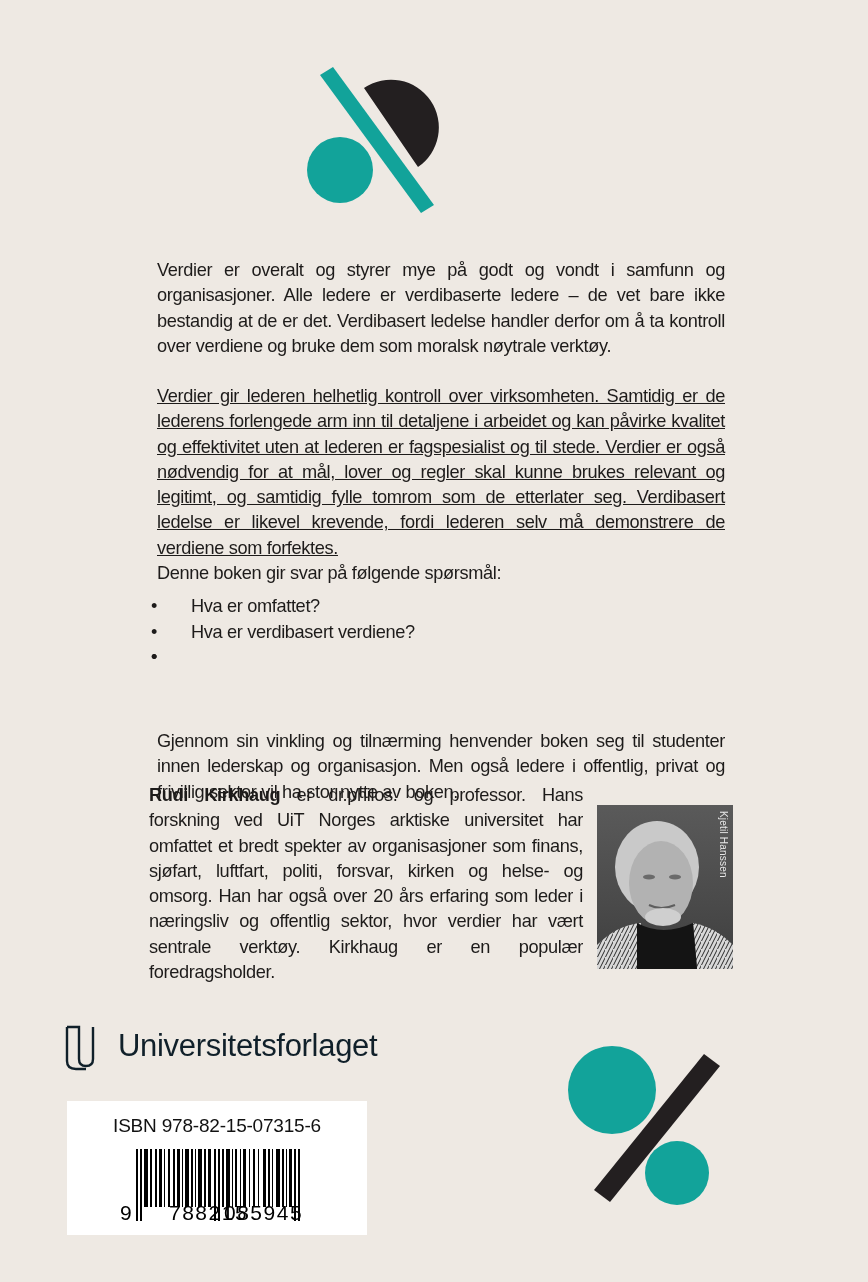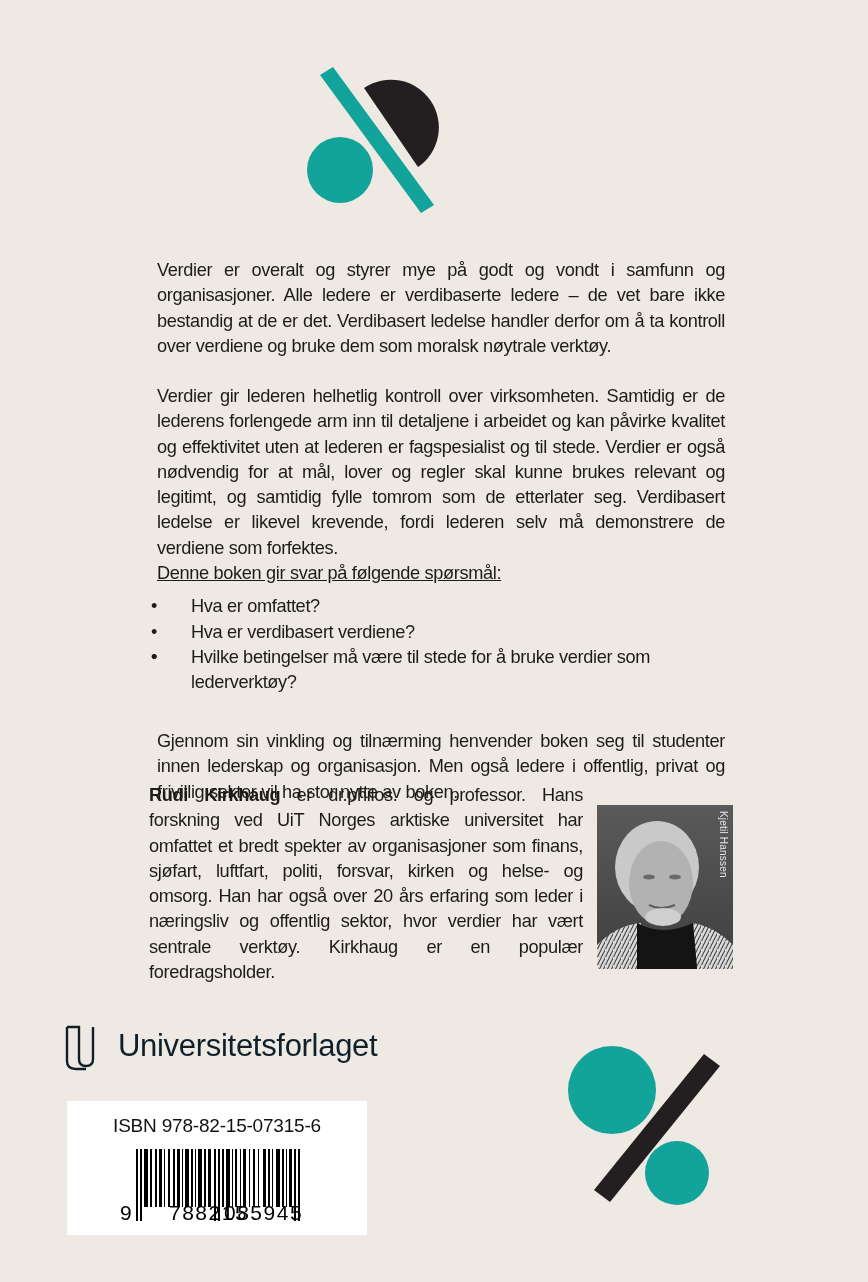--- a/index.html
+++ b/index.html
@@ -9,21 +9,21 @@
     color:#1d1b1a;
   }
   .abs { position:absolute; }
   .text-block {
     position:absolute; left:149px; width:584px;
     font-size:18.2px; line-height:25.3px; letter-spacing:-0.35px;
     transform-origin:left top;
   }
   .cond { font-stretch:condensed; }
   .p { margin:8px; text-align:justify; text-align-last:left; }
-  .p.nojust { text-align:left;text-decoration:underline; }
+  .p.nojust { text-align:left; }
   .list { margin:0; padding:0; list-style:none; }
   .list li { position:relative; padding-left:42px; }
   .list li .bullet { position:absolute; left:2px; top:0; }
   .bio { position:absolute; left:149px; top:783px; width:434px; font-size:18.2px; line-height:25.3px; letter-spacing:-0.35px; text-align:justify; text-align-last:left; }
   .bio b { font-weight:bold; }
   .photo {
     position:absolute; left:597px; top:805px; width:136px; height:164px;
     background:linear-gradient(180deg,#5a5a5a 0%,#4a4a4a 60%,#3e3e3e 100%);
     overflow:hidden;
   }
@@ -53,31 +53,31 @@
 
   <polygon points="30,15 43,7 144,145 131,153" fill="#12A39A"></polygon>
 
   <circle cx="50" cy="110" r="33" fill="#12A39A"></circle>
 </svg>
 
 <div class="text-block cond" style="top:250px;">
   <p class="p">Verdier er overalt og styrer mye på godt og vondt i samfunn og organisasjoner. Alle ledere er verdibaserte ledere – de vet bare ikke bestandig at de er det. Verdibasert ledelse handler derfor om å ta kontroll over verdiene og bruke dem som moralsk nøytrale verktøy.</p>
 </div>
 
-<div class="text-block cond" style="top:376px;">
+<div class="text-block cond" style="top:376px;text-decoration:underline;">
   <p class="p">Verdier gir lederen helhetlig kontroll over virksomheten. Samtidig er de lederens forlengede arm inn til detaljene i arbeidet og kan påvirke kvalitet og effektivitet uten at lederen er fagspesialist og til stede. Verdier er også nødvendig for at mål, lover og regler skal kunne brukes relevant og legitimt, og samtidig fylle tomrom som de etterlater seg. Verdibasert ledelse er likevel krevende, fordi lederen selv må demonstrere de verdiene som forfektes.</p>
 </div>
 
 <div class="text-block cond" style="top:553px;">
   <p class="p nojust">Denne boken gir svar på følgende spørsmål:</p>
   <ul class="list">
     <li><span class="bullet">•</span><span>Hva er omfattet?</span></li>
     <li><span class="bullet">•</span><span>Hva er verdibasert verdiene?</span></li>
     <li><span class="bullet">•</span></li>
-    <li><span class="bullet">•</span><span>Hvilke betingelser må være til stede for å bruke verdier som lederverktøy?</span></li>
+    <li><span class="bullet">•</span></li>
   </ul>
 </div>
 
 <div class="text-block cond" style="top:721px;">
   <p class="p">Gjennom sin vinkling og tilnærming henvender boken seg til studenter innen lederskap og organisasjon. Men også ledere i offentlig, privat og frivillig sektor vil ha stor nytte av boken.</p>
 </div>
 
 <div class="bio cond">
   <b>Rudi Kirkhaug</b><span> er dr.philos. og professor. Hans forskning ved UiT Norges arktiske universitet har omfattet et bredt spekter av organisasjoner som finans, sjøfart, luftfart, politi, forsvar, kirken og helse- og omsorg. Han har også over 20 års erfaring som leder i næringsliv og offentlig sektor, hvor verdier har vært sentrale verktøy. Kirkhaug er en populær foredragsholder.</span>
 </div>

